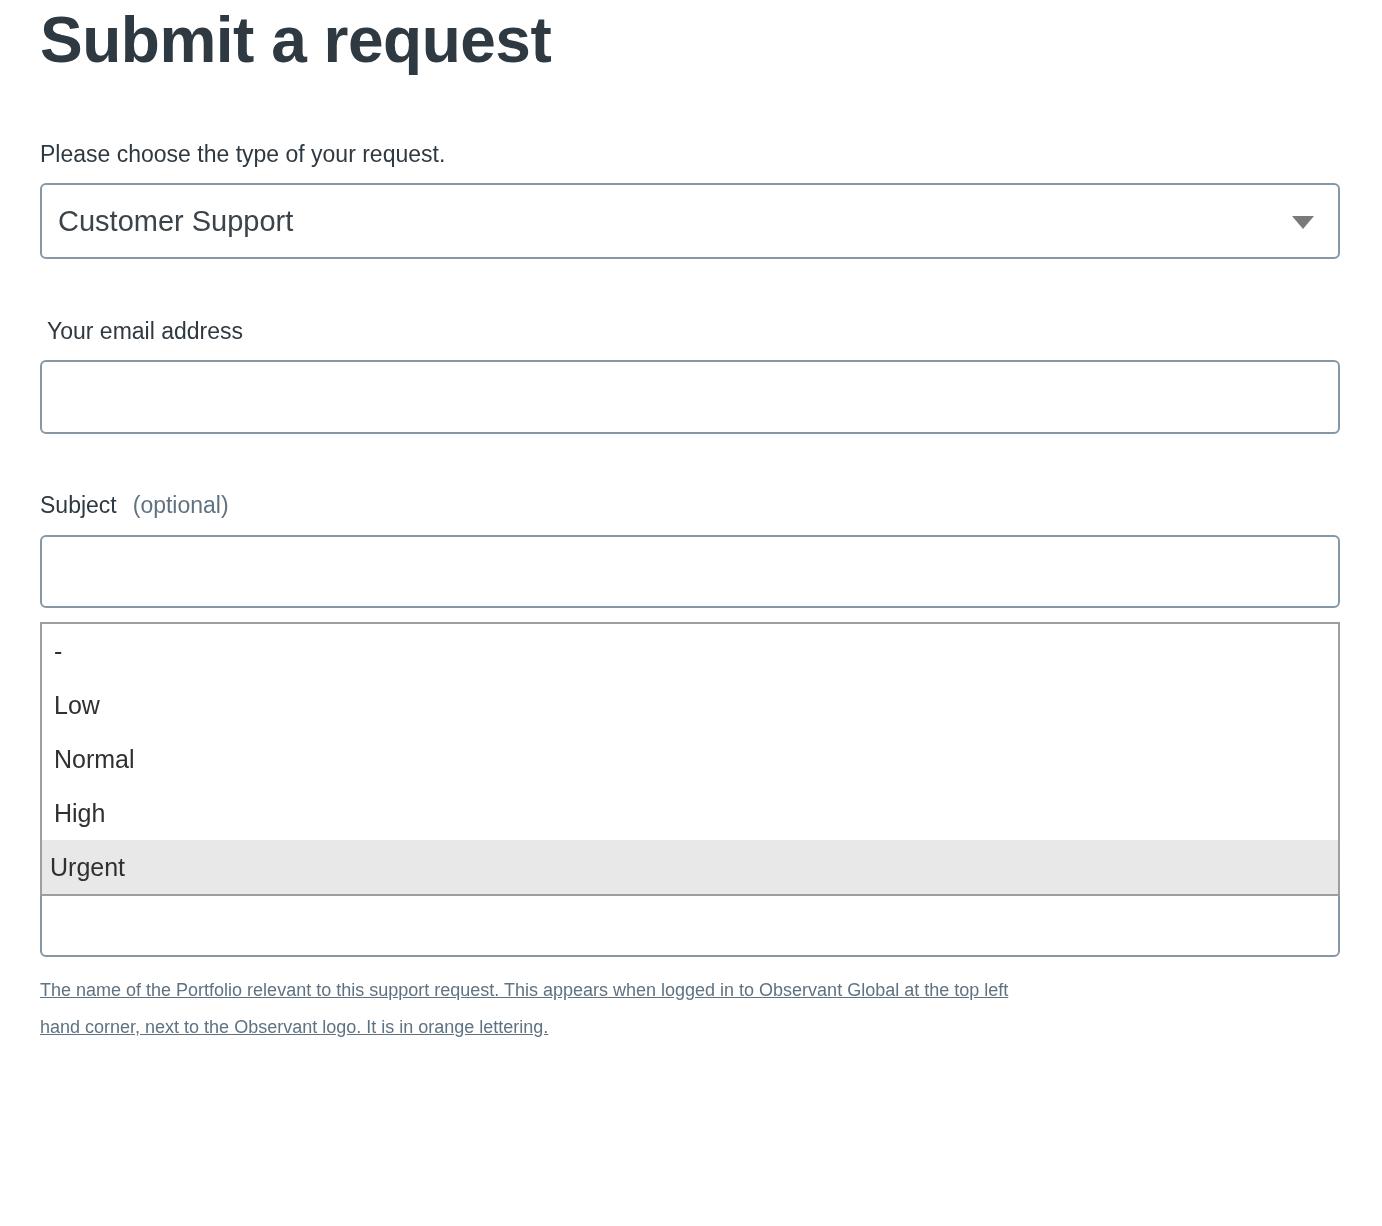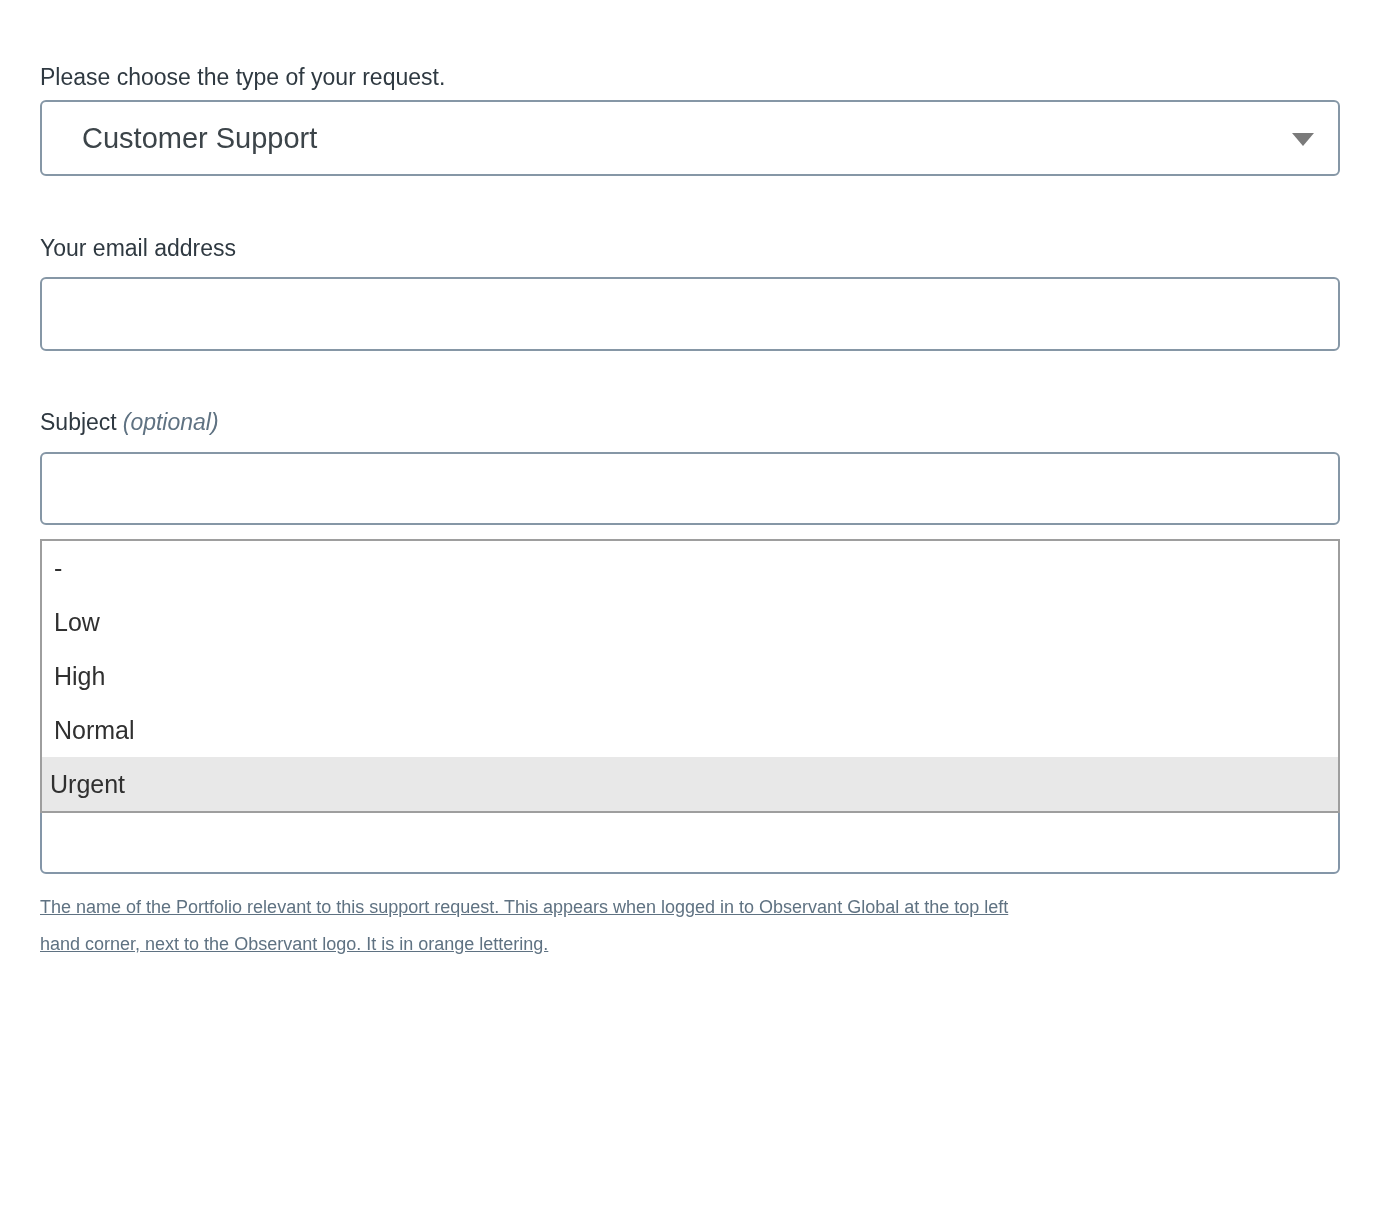--- a/index.html
+++ b/index.html
@@ -22,40 +22,39 @@
     letter-spacing: -0.5px;
   }
   .field-label {
     margin-top: 62px;
     font-size: 23px;
     line-height: 27px;
     color: #2f3941;
   }
   .field-label .optional {
     color: #5f7282;
-    margin-left: 6px;
-    font-style: italic;
+    margin-left: 16px;
   }
   .help-text {
     font-size: 22px;
     line-height: 27px;
     color: #5f7282;
   }
   
   .select-field {
-    margin-top: 9px;
+    margin-top: 15px;
     position: relative;
     width: 1300px;
     height: 76px;
     border: 2px solid #8697a6;
     border-radius: 6px;
     background: #ffffff;
     display: flex;
     align-items: center;
-    padding-left: 40px;
+    padding-left: 16px;
     font-size: 29px;
     color: #3c4449;
     cursor: pointer;
   }
   .caret {
     position: absolute;
     right: 24px;
     top: 50%;
     margin-top: -5px;
     width: 0;
@@ -70,21 +69,21 @@
     height: 74px;
     border: 2px solid #8697a6;
     border-radius: 6px;
     background: #ffffff;
     font-family: "Liberation Sans", sans-serif;
     font-size: 29px;
     color: #2f3941;
     padding: 0 24px;
     outline: none;
   }
-  .label-email   { margin-top: 59px; }
+  .label-email   { margin-top: 59px; margin-left: 7px; }
   .input-email   { margin-top: 15px; }
   .label-subject { margin-top: 58px; }
   .input-subject { margin-top: 16px; height: 73px; }
   .subject-help  { margin-top: 16px; }
   .label-priority { margin-top: 71px; }
   
   .priority-list {
     position: relative;
     z-index: 2;
     margin-top: 14px;
@@ -122,42 +121,43 @@
     line-height: 37px;
     color: #5f7282;
     text-decoration: underline;
   }
 </style>
 </head>
 <body>
 
 <div class="page">
 
+  <h1 class="page-title">Submit a request</h1>
 
   <div class="field-label">Please choose the type of your request.</div>
 
   <div class="select-field" role="combobox">
     <span>Customer Support</span>
     <span class="caret"></span>
   </div>
 
   <div class="field-label label-email">Your email address</div>
   <input type="text" class="text-input input-email" value="" style="">
 
   <div class="field-label label-subject">
     <span>Subject</span><span class="optional">(optional)</span>
   </div>
   <input type="text" class="text-input input-subject" value="" style="">
 
 
   <div class="priority-list" role="listbox">
     <div class="priority-option" role="option">-</div>
     <div class="priority-option" role="option">Low</div>
+    <div class="priority-option" role="option">Normal</div>
     <div class="priority-option" role="option">High</div>
-    <div class="priority-option" role="option">Normal</div>
     <div class="priority-option highlighted" role="option">Urgent</div>
   </div>
 
   <input type="text" class="text-input input-portfolio" value="" style="">
 
   <div class="help-text portfolio-help">
     <div class="line">The name of the Portfolio relevant to this support request. This appears when logged in to Observant Global at the top left</div>
     <div class="line">hand corner, next to the Observant logo. It is in orange lettering.</div>
   </div>
 

